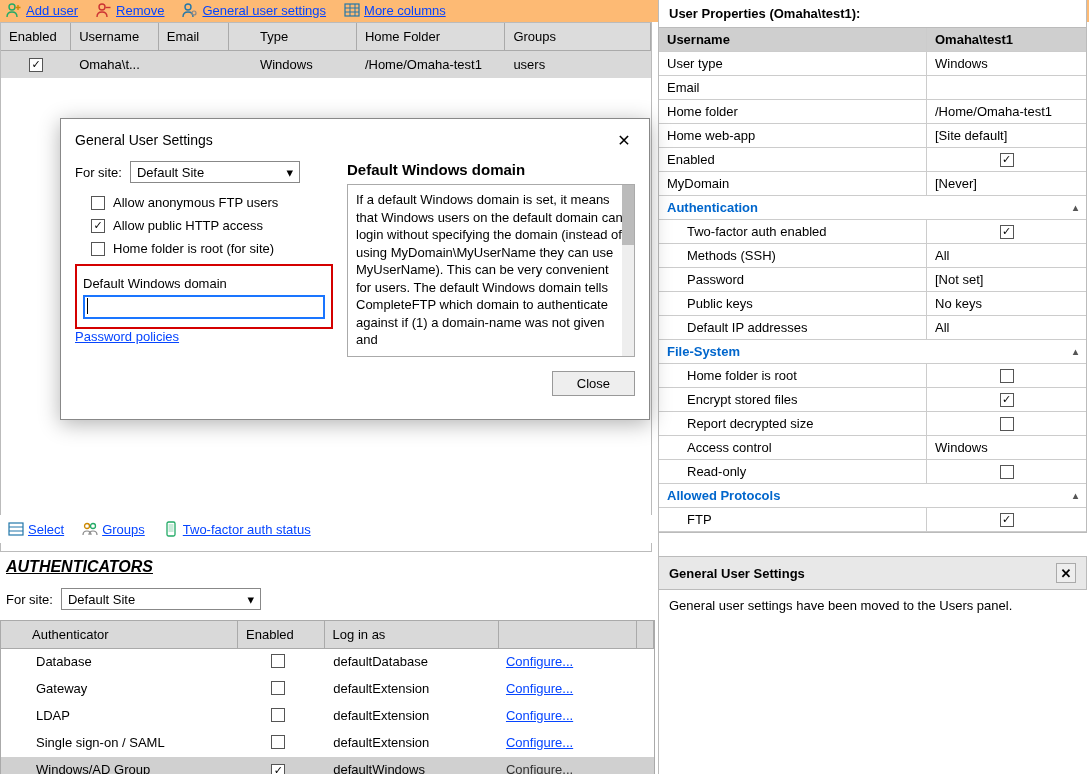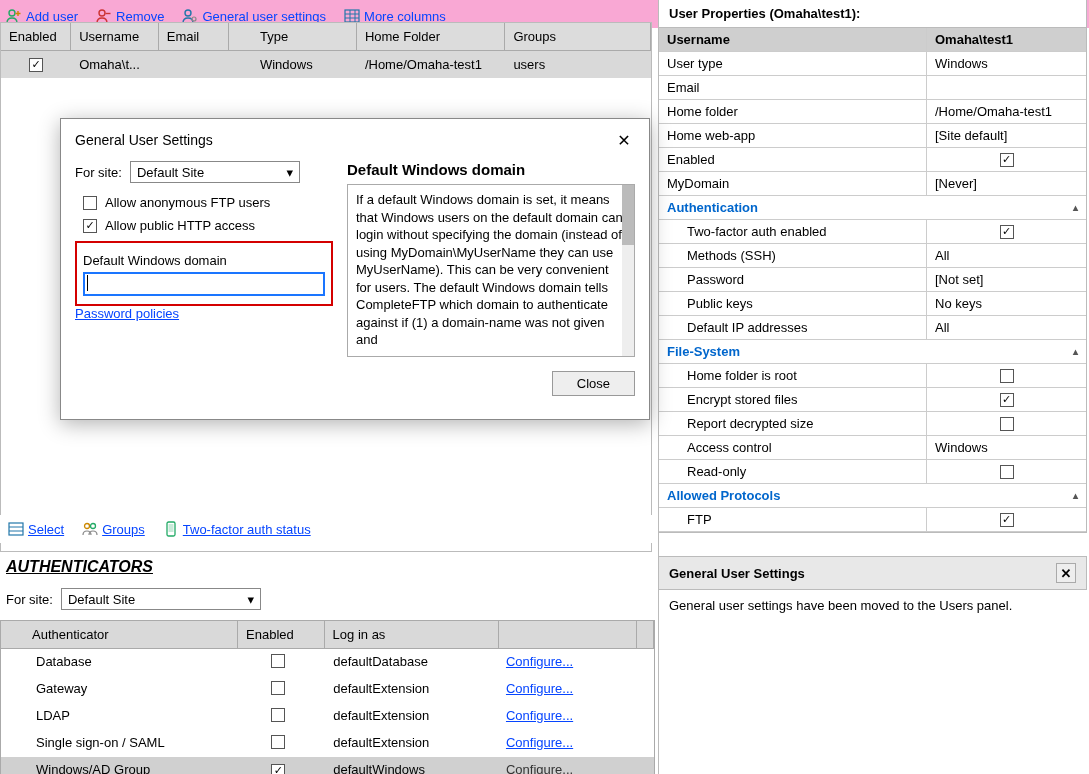--- a/index.html
+++ b/index.html
@@ -12,22 +12,22 @@
     width: 1089px;
     height: 774px;
     overflow: hidden;
     position: relative;
   }
   a.link { color: #0645ff; text-decoration: underline; cursor: pointer; }
   .toolbar {
     display: flex;
     align-items: center;
     gap: 18px;
-    padding: 8px 6px 4px 6px;
-    background: #f9a8d4;
+    padding: 2px 6px 4px 6px;
+    background: #fdba74;
   }
   .toolbar .tbi { display: flex; align-items: center; gap: 4px; }
   .usericon { width:16px; height:16px; display:inline-block; }
   .usericon svg { width:16px; height:16px; }
   .main-left {
     position: absolute; left:0; top:22px; width:652px; height:530px;
     border: 1px solid #bbb; background:#fff;
   }
   .utable-head {
     display:flex; background:#dcdcdc; border-bottom:1px solid #aaa;
@@ -88,21 +88,21 @@
     position:absolute; left:60px; top:118px; width:590px; height:302px;
     background:#fff; border:1px solid #888; box-shadow:0 4px 20px rgba(0,0,0,.3);
     z-index:100;
   }
   .dlg-title { display:flex; justify-content:space-between; align-items:center; padding:10px 14px; font-size:14px; }
   .dlg-close { width:22px; height:22px; display:flex; align-items:center; justify-content:center; cursor:pointer; font-size:16px; }
   .dlg-body { display:flex; padding:0 14px 14px 14px; gap:14px; }
   .dlg-left { width:258px; }
   .dlg-right { flex:1; }
   .lbl-row { display:flex; align-items:center; gap:8px; margin-bottom:12px; }
-  .chk-row { display:flex; align-items:center; gap:8px; margin:8px 8px;text-align:center; }
+  .chk-row { display:flex; align-items:center; gap:8px; margin:8px 16px;text-align:center; }
   .field-lbl { margin-top:6px; }
   .hl-box { border:2px solid #d40000; padding:4px 6px 8px 6px; margin-top:4px; }
   .text-input { width:100%; height:24px; border:2px solid #1a75ff; background:#fff; margin-top:4px; padding:0 2px; }
   .text-input .caret { display:inline-block; width:1px; height:16px; background:#000; vertical-align:middle; }
   .help-title { font-weight:bold; font-size:15px; margin-bottom:6px; }
   .help-box { border:1px solid #aaa; height:173px; padding:6px 8px 6px 8px; overflow:hidden; position:relative; font-size:13px; line-height:1.35; }
   .help-box .scrollbar { position:absolute; right:0; top:0; bottom:0; width:12px; background:#eee; }
   .help-box .thumb { position:absolute; right:0; top:0; width:12px; height:60px; background:#bbb; }
   .dlg-footer { display:flex; justify-content:flex-end; padding:0 14px 12px 14px; }
   .btn { border:1px solid #999; background:#eee; padding:4px 24px; cursor:pointer; }
@@ -397,20 +397,24 @@
         </div>
       </div>
       <div class="chk-row">
         <span class="chk"></span>
         <span>Allow anonymous FTP users</span>
       </div>
       <div class="chk-row">
         <span class="chk checked"></span>
         <span>Allow public HTTP access</span>
       </div>
+      <div class="chk-row">
+        <span class="chk"></span>
+        <span>Home folder is root (for site)</span>
+      </div>
       <div class="hl-box">
         <div class="field-lbl">Default Windows domain</div>
         <div class="text-input"><span class="caret"></span></div>
       </div>
       <div style="margin-top:0;">
         <a class="link">Password policies</a>
       </div>
     </div>
     <div class="dlg-right">
       <div class="help-title">Default Windows domain</div>

